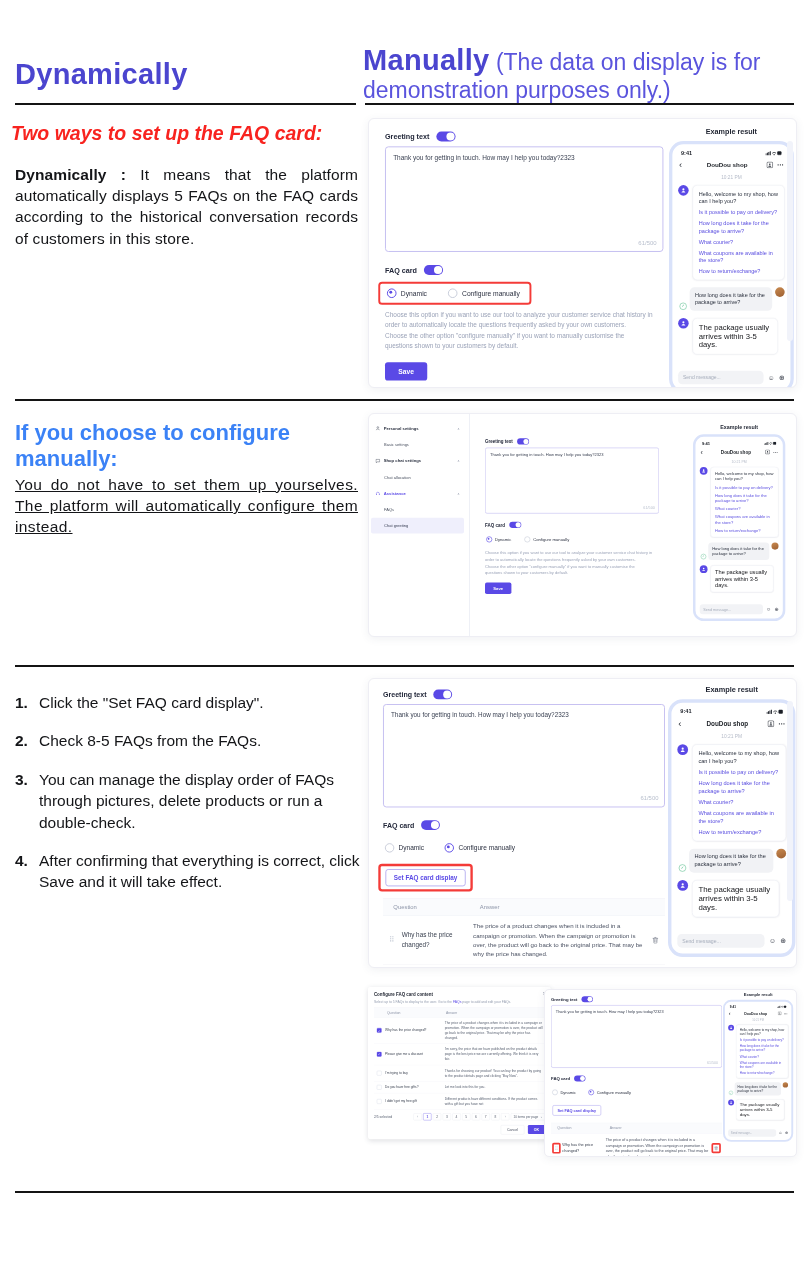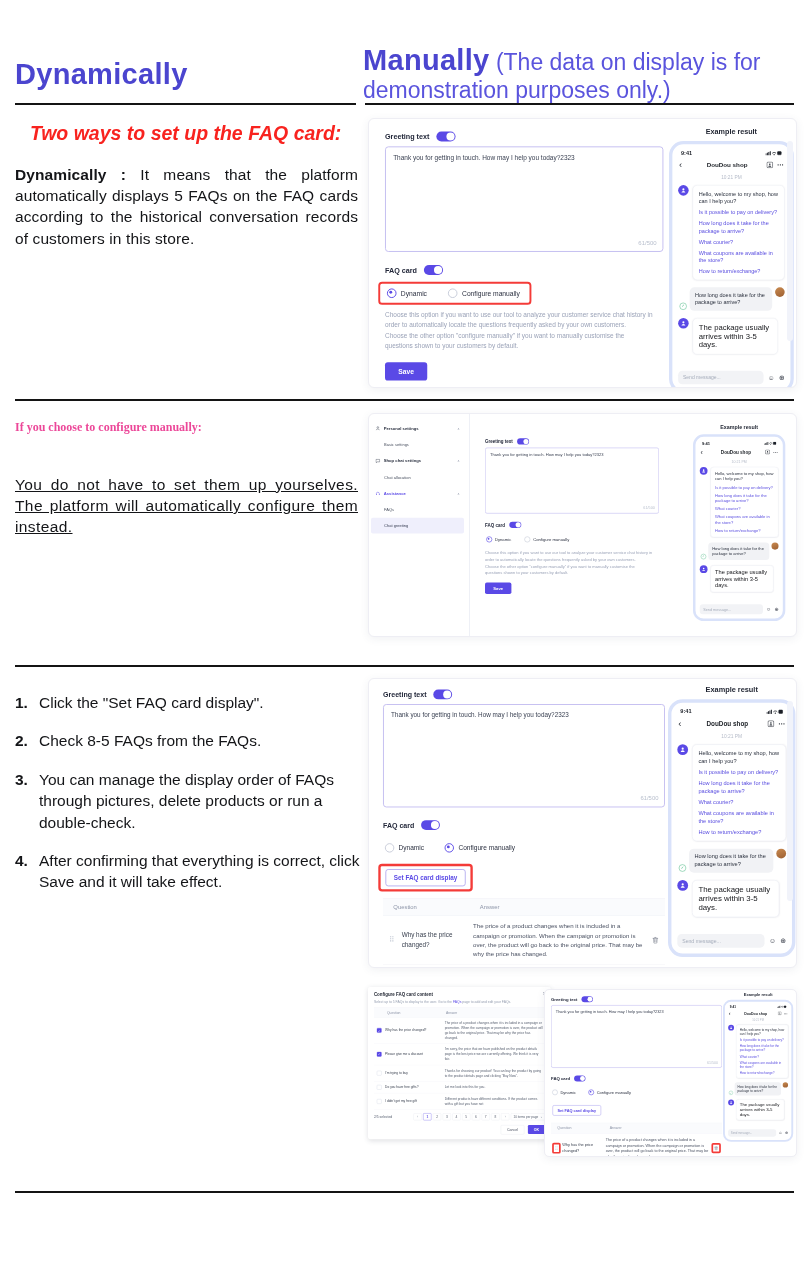--- a/index.html
+++ b/index.html
@@ -2,24 +2,24 @@
 <html><head>
 <meta charset="utf-8">
 <style>
   html,body{margin:0;padding:0;background:#fff;}
   .page{position:relative;width:807px;height:1280px;background:#fff;overflow:hidden;
         font-family:"Liberation Sans",sans-serif;color:#17181c;}
   .rule{position:absolute;height:2px;background:#141414;}
 
   
   .desc-title{position:absolute;left:15px;top:58px;font-size:29px;font-weight:800;color:#4b45cf;letter-spacing:.3px;}
-  .red-head{position:absolute;left:30px;top:122px;width:345px;font-size:19.5px;font-weight:800;font-style:italic;color:#f8231f;}
+  .red-head{position:absolute;left:11px;top:122px;width:345px;font-size:19.5px;font-weight:800;font-style:italic;color:#f8231f;}
   .body-p{position:absolute;left:15px;width:343px;font-size:15.5px;line-height:1.38;text-align:justify;color:#141518;letter-spacing:.1px;}
   .body-p b{font-weight:800;}
-  .h2{position:absolute;left:15px;width:343px;font-size:12px;font-weight:800;color:#ec4899;font-family:Liberation Serif, serif;}
+  .h2{position:absolute;left:15px;width:343px;font-size:22px;font-weight:800;color:#3b82f6;}
   .steps{position:absolute;left:15px;top:692px;width:346px;}
   .step{display:flex;margin-bottom:17px;font-size:15.5px;line-height:1.38;color:#141518;}
   .step .n{font-weight:800;width:24px;flex:0 0 24px;}
 
   
   .ex-head{position:absolute;left:363px;top:44px;width:436px;font-size:23px;line-height:1.15;color:#5a54dd;}
   .ex-head .ex{font-size:29px;font-weight:800;color:#4b45cf;letter-spacing:.3px;}
 
   
   .shot{position:absolute;background:#fff;border:1px solid #eeeef4;border-radius:6px;

